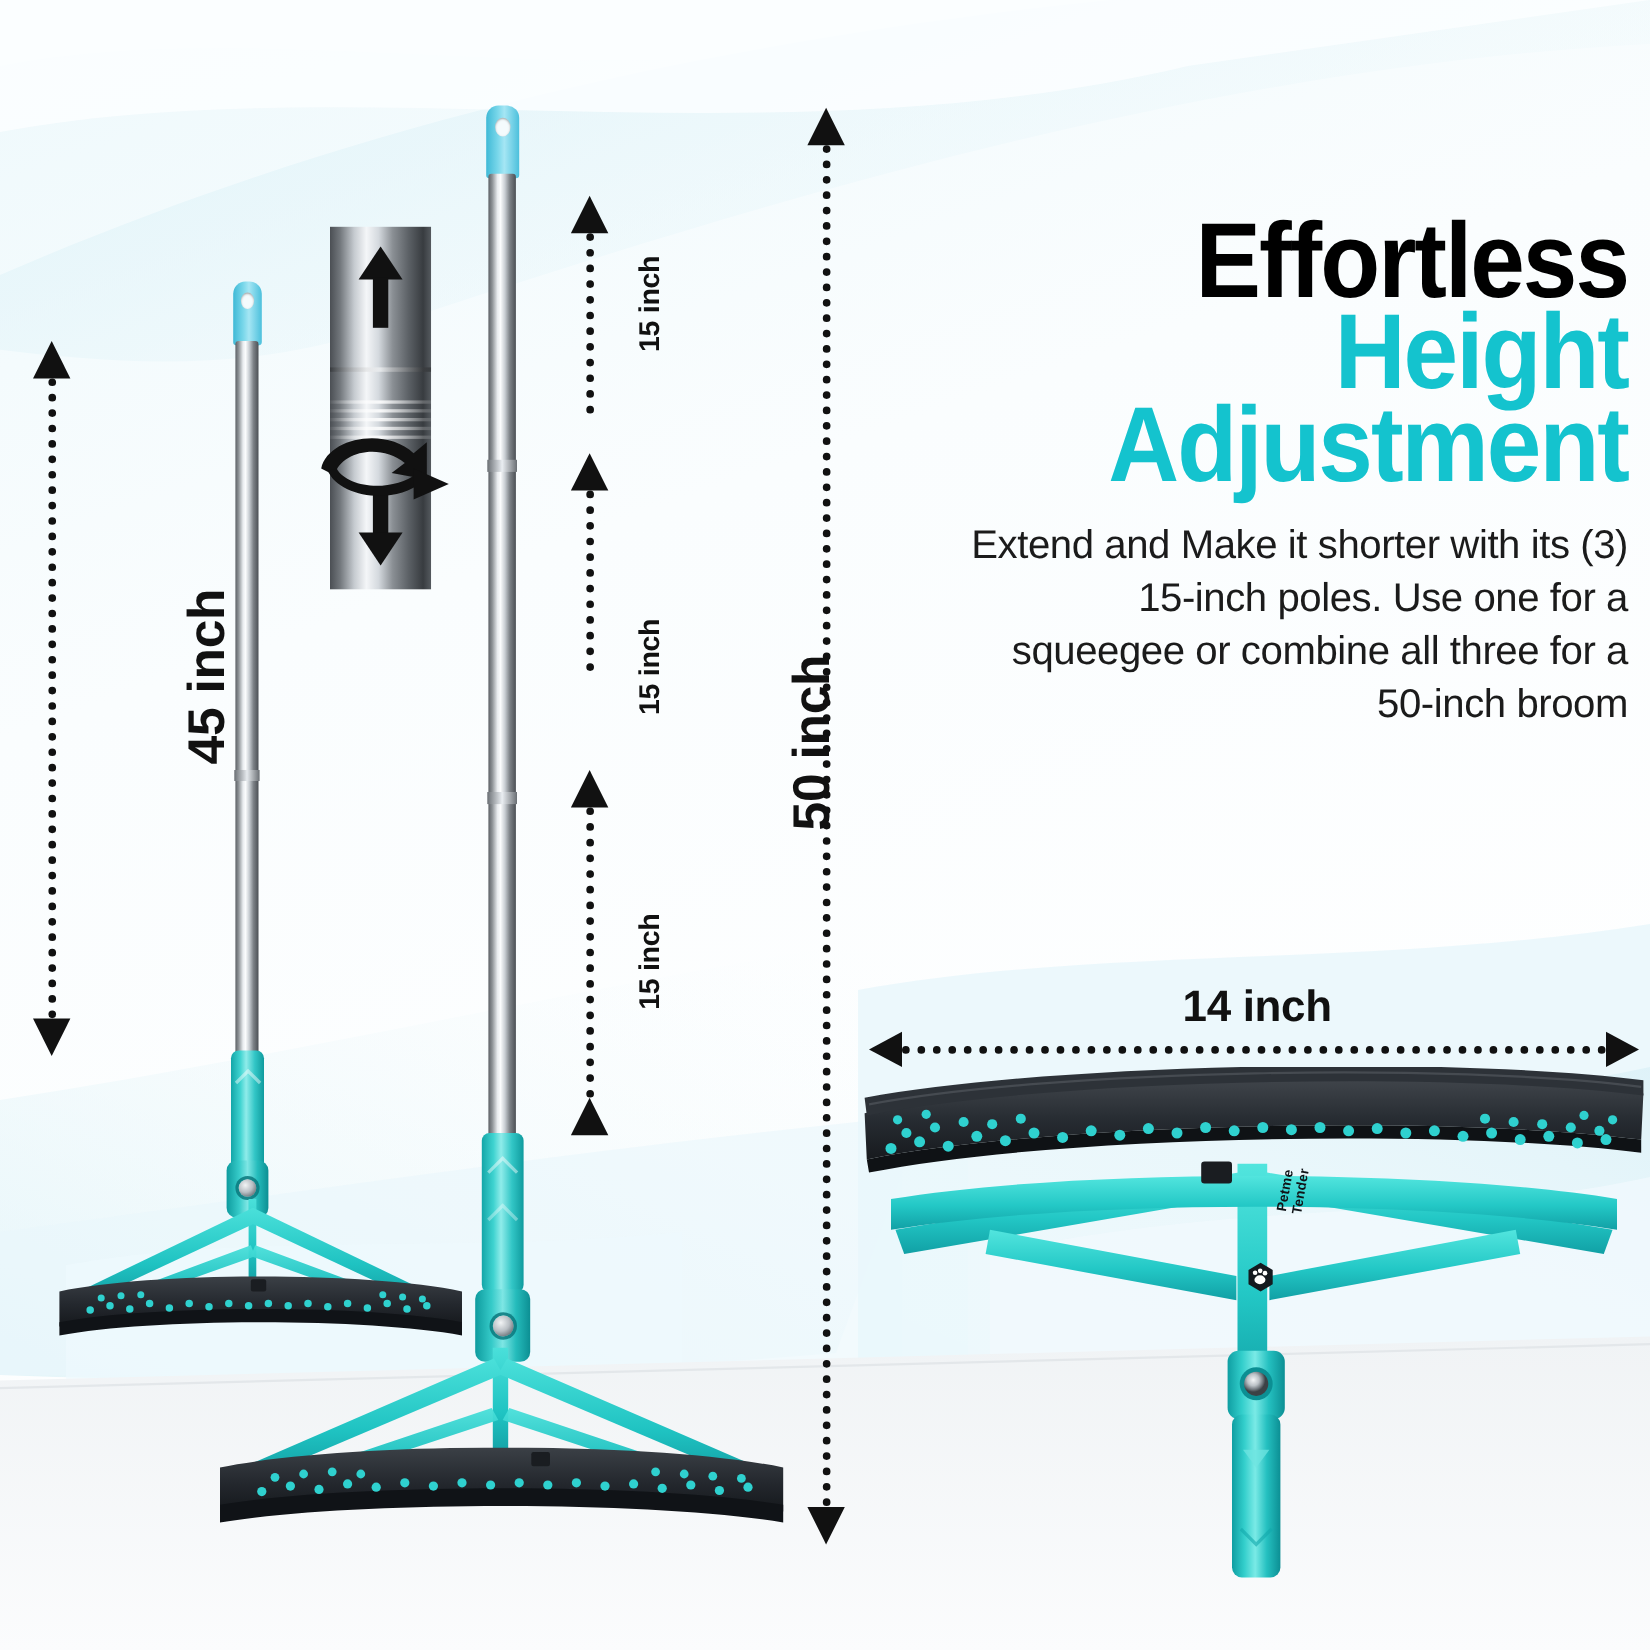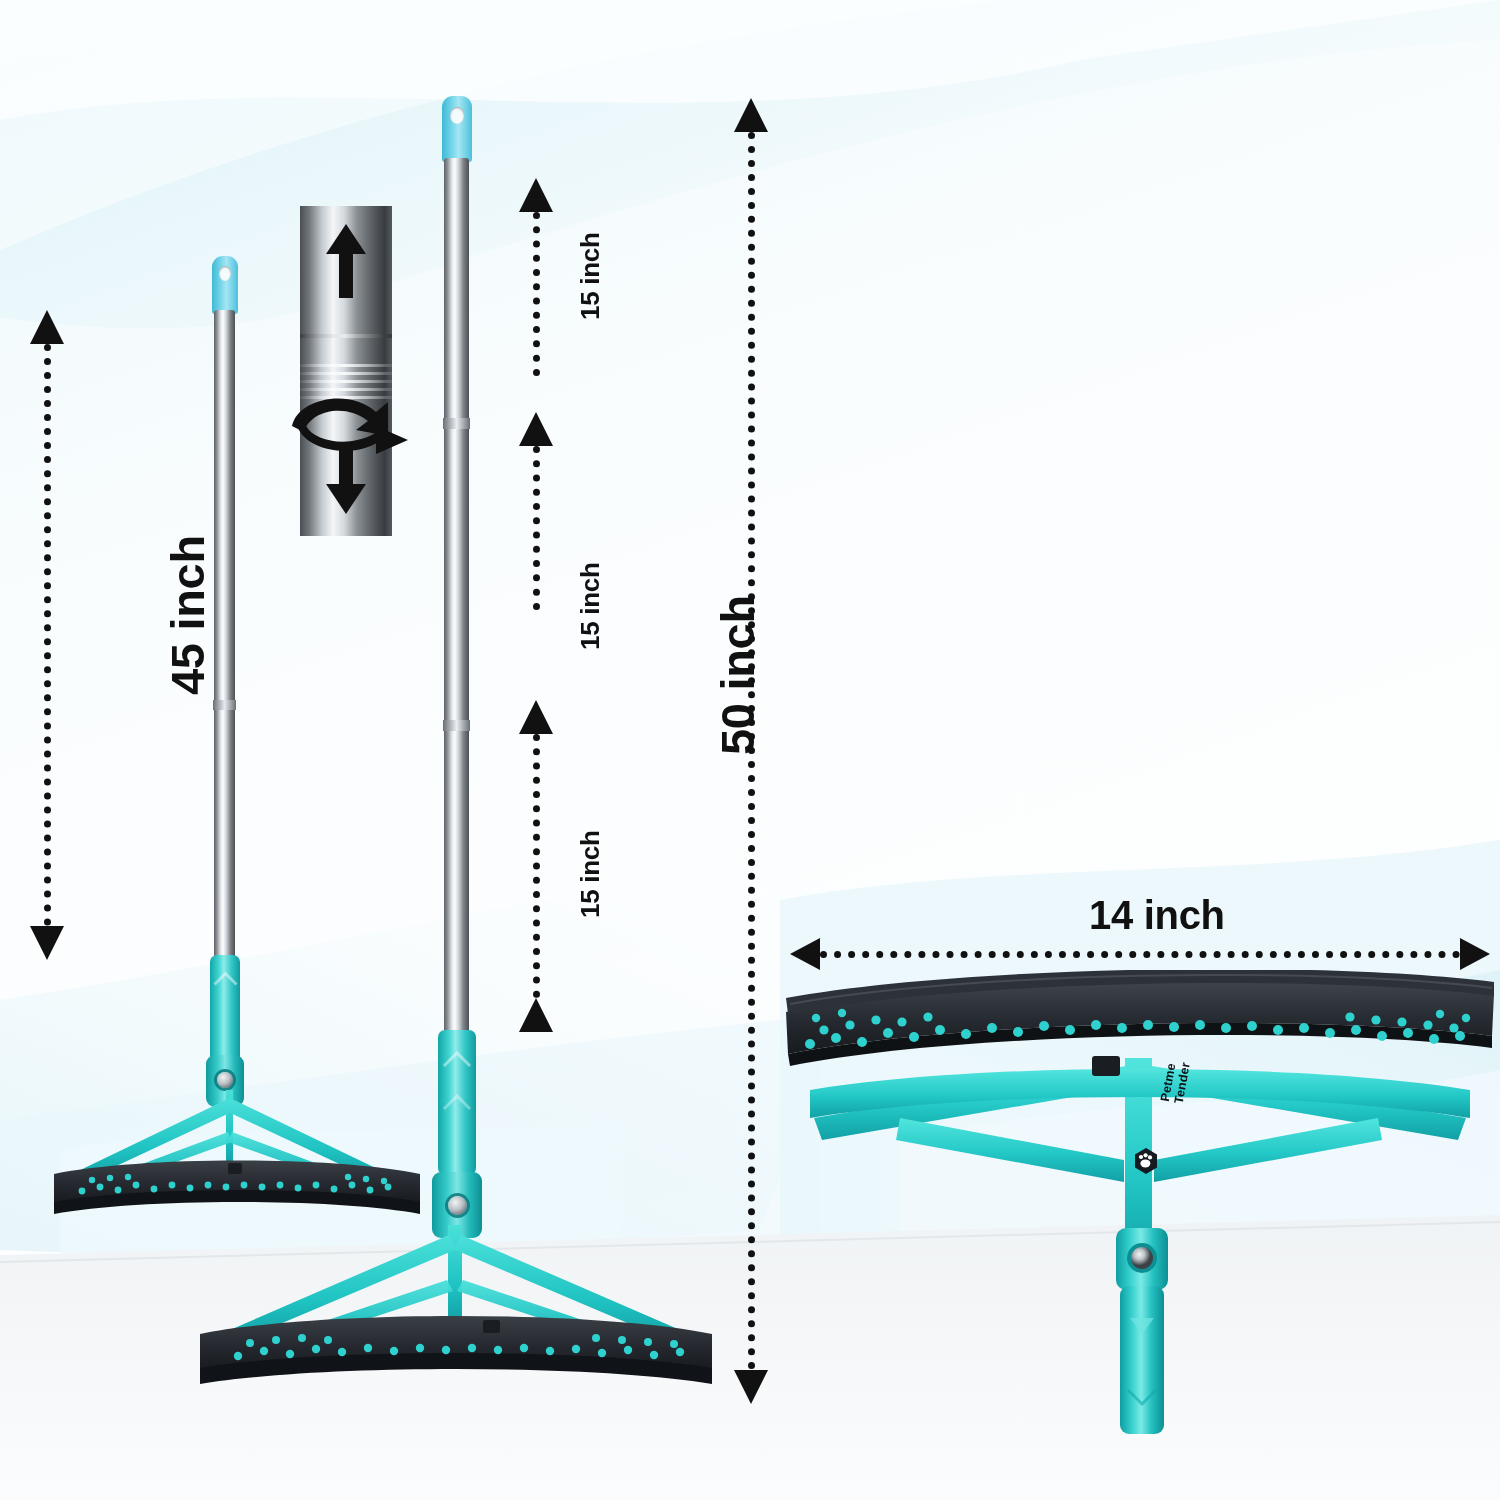--- a/index.html
+++ b/index.html
@@ -364,21 +364,21 @@
   </div>
   <div class="dim-label rot" style="left:575px;top:918px;font-size:26px;">15 inch</div>
 
   <div class="dimline-v" style="left:743px;top:98px;height:1306px;">
     <div class="arrow-up"></div>
     <div class="shaft"></div>
     <div class="arrow-dn"></div>
   </div>
   <div class="dim-label rot" style="left:710px;top:755px;font-size:47px;">50 inch</div>
 
-  <div class="dim-label" style="left:1075px;top:893px;font-size:40px;margin-left:14px;">14 inch</div>
+  <div class="dim-label" style="left:1075px;top:893px;font-size:40px;">14 inch</div>
   <div class="dimline-h" style="left:790px;top:946px;width:700px;">
     <div class="arrow-l"></div>
     <div class="shaft-h"></div>
     <div class="arrow-r"></div>
   </div>
 
   <div class="layer" style="left:780px;top:970px;width:720px;height:470px;">
     <svg width="720" height="470" viewBox="0 0 720 470">
       <defs>
         <linearGradient id="tealC" x1="0" y1="0" x2="0" y2="1">
@@ -480,14 +480,20 @@
     </div>
     <svg class="paw" style="left:351px;top:176px;" width="30" height="30" viewBox="0 0 30 30">
       <path d="M15,2 L26,8.5 L26,21.5 L15,28 L4,21.5 L4,8.5 Z" fill="#141a1f"></path>
       <circle cx="10" cy="11" r="2.1" fill="#ffffff"></circle>
       <circle cx="14.6" cy="9.3" r="2.1" fill="#ffffff"></circle>
       <circle cx="19" cy="11.4" r="2.1" fill="#ffffff"></circle>
       <ellipse cx="14.4" cy="17.4" rx="5" ry="4" fill="#ffffff"></ellipse>
     </svg>
   </div>
 
+  <div id="copy">
+    <div class="headline h-black">Effortless</div>
+    <div class="headline h-cyan">Height</div>
+    <div class="headline h-cyan">Adjustment</div>
+    <div id="body-copy">Extend and Make it shorter with its (3) 15-inch poles. Use one for a squeegee or combine all three for a 50-inch broom</div>
+  </div>
 
 </div>
 
 </body></html>

